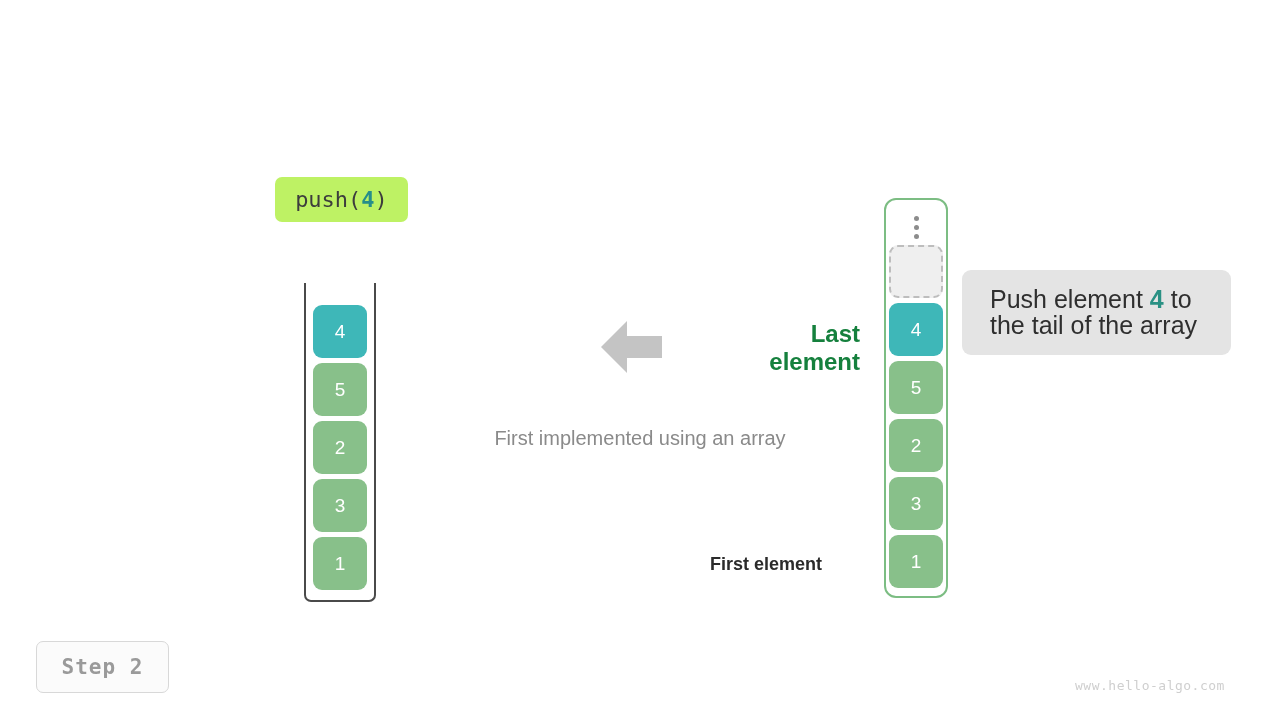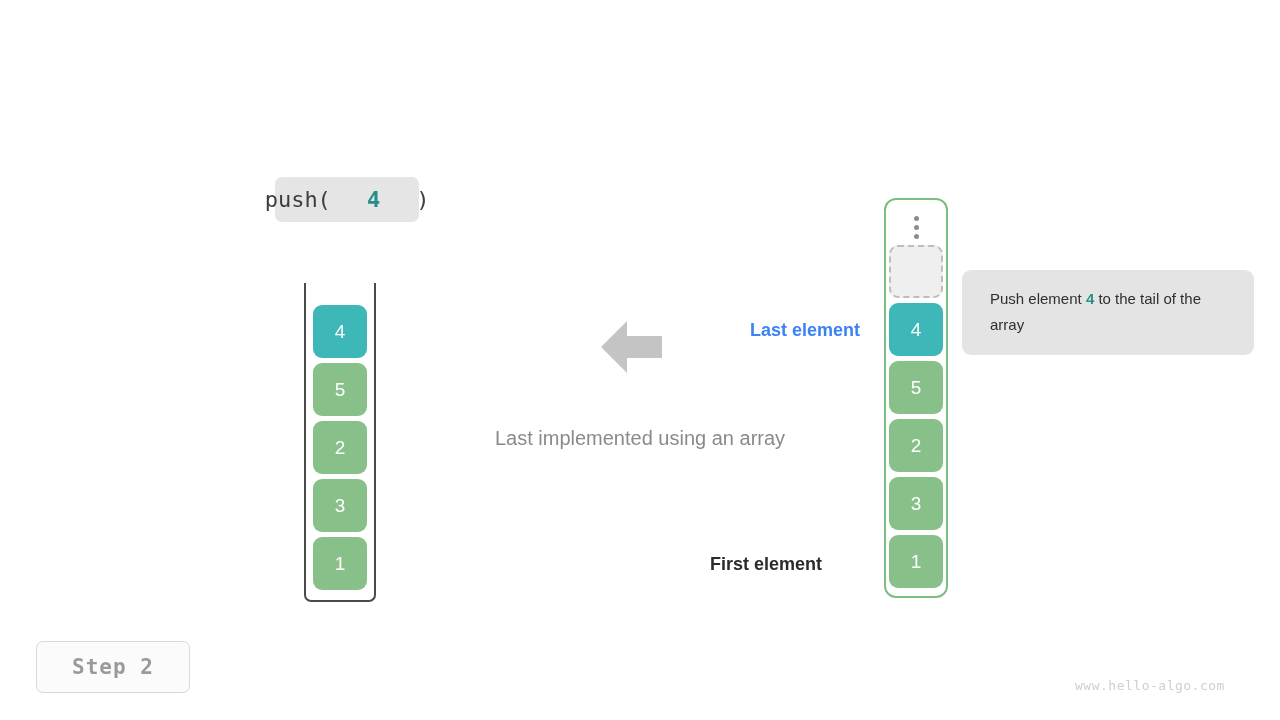--- a/index.html
+++ b/index.html
@@ -14,32 +14,31 @@
     overflow: hidden;
     font-family: "Liberation Sans", sans-serif;
     -webkit-font-smoothing: antialiased;
   }
 
   
   #push-label {
     position: absolute;
     left: 275px;
     top: 177px;
-    width: 144px;
+    width: 133px;
     height: 45px;
-    background: #e5e5e5;
+    background: #bef264;
     border-radius: 7px;
     display: flex;
     align-items: center;
     justify-content: center;
     font-family: "DejaVu Sans Mono", "Liberation Mono", monospace;
     font-size: 22px;
     color: #3d3d3d;
     letter-spacing: 0px;
-    gap: 36px;
   }
   #push-label .arg {
     color: #268e8a;
     font-weight: bold;
   }
 
   
   #stack-figure {
     position: absolute;
     left: 304px;
@@ -141,26 +140,26 @@
   .cell.empty {
     background: #efefef;
     border: 2px dashed #bdbdbd;
   }
 
   
   #tooltip {
     position: absolute;
     left: 962px;
     top: 270px;
-    width: 292px;
+    width: 269px;
     box-sizing: border-box;
     padding: 16px 18px 17px 28px;
     background: #e4e4e4;
     border-radius: 9px;
-    font-size: 15px;
+    font-size: 25px;
     line-height: 26px;
     color: #2f2f2f;
   }
   #tooltip .arg {
     color: #2a9184;
     font-weight: bold;
   }
 
   
   #arrow-left {
@@ -169,23 +168,23 @@
     top: 318px;
     width: 61px;
     height: 58px;
   }
   #label-last {
     position: absolute;
     left: 720px;
     top: 320px;
     width: 140px;
     text-align: right;
-    font-size: 18px;
-    font-weight: bold;
-    color: #3b82f6;
+    font-size: 24px;
+    font-weight: bold;
+    color: #15803d;
   }
   #label-first {
     position: absolute;
     left: 710px;
     top: 554px;
     width: 145px;
     font-size: 18px;
     font-weight: bold;
     color: #2b2b2b;
   }
@@ -197,21 +196,21 @@
     text-align: center;
     font-size: 20px;
     color: #8a8a8a;
   }
 
   
   #step-badge {
     position: absolute;
     left: 36px;
     top: 641px;
-    width: 154px;
+    width: 133px;
     height: 52px;
     box-sizing: border-box;
     background: #fbfbfb;
     border: 1.5px solid #d8d8d8;
     border-radius: 7px;
     display: flex;
     align-items: center;
     justify-content: center;
     font-family: "DejaVu Sans Mono", "Liberation Mono", monospace;
     font-size: 21px;
@@ -251,21 +250,21 @@
     <div class="cell normal">3</div>
     <div class="cell normal">1</div>
   </div>
 </div>
 
 <svg id="arrow-left" viewBox="0 0 61 58">
   <polygon points="0,29 26,3 26,18 61,18 61,40 26,40 26,55" fill="#c4c4c4"></polygon>
 </svg>
 <div id="label-last">Last element</div>
 <div id="label-first">First element</div>
-<div id="caption">Last implemented using an array</div>
+<div id="caption">First implemented using an array</div>
 
 <div id="array-figure">
   <div id="array-frame"></div>
   <div id="array-inner">
     <div id="array-ellipsis">
       <span class="dot"></span>
       <span class="dot"></span>
       <span class="dot"></span>
     </div>
     <div id="array-cells">

